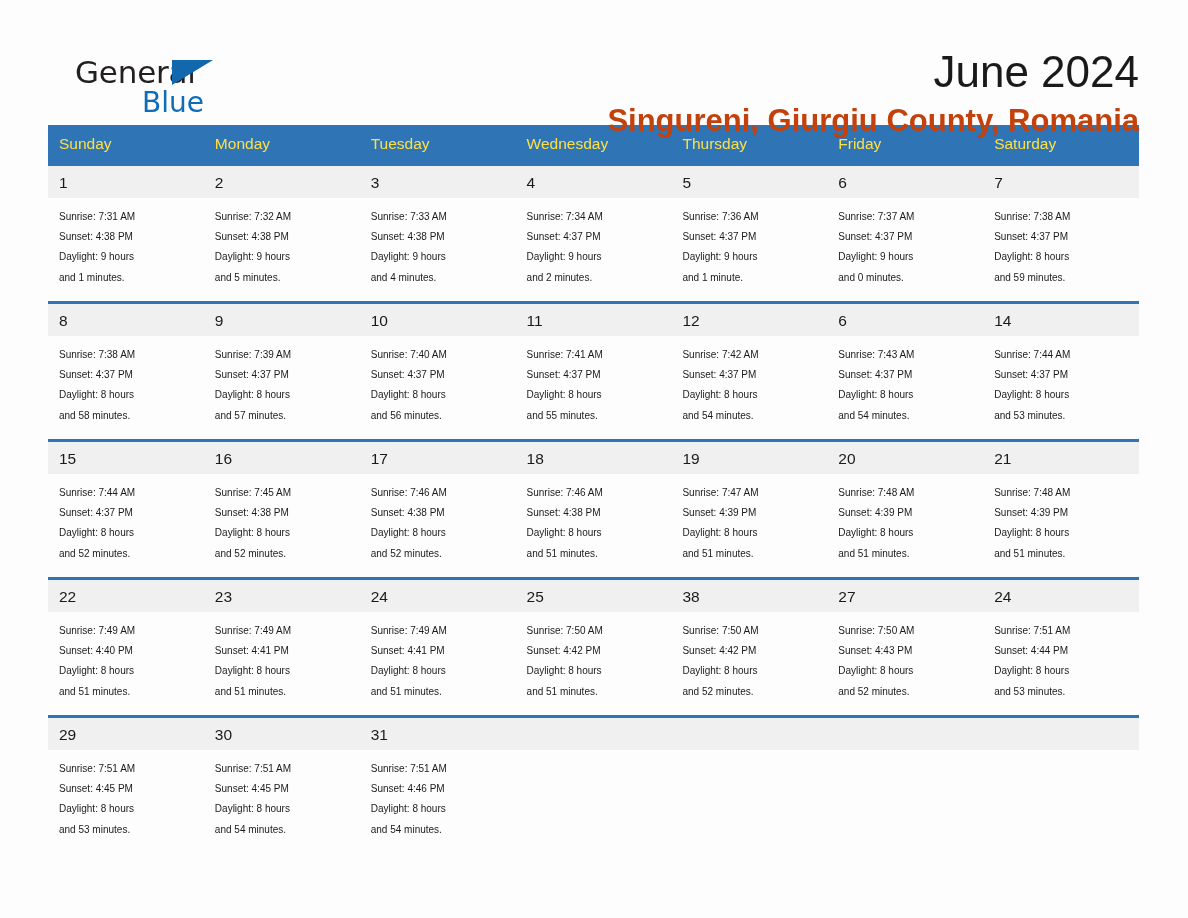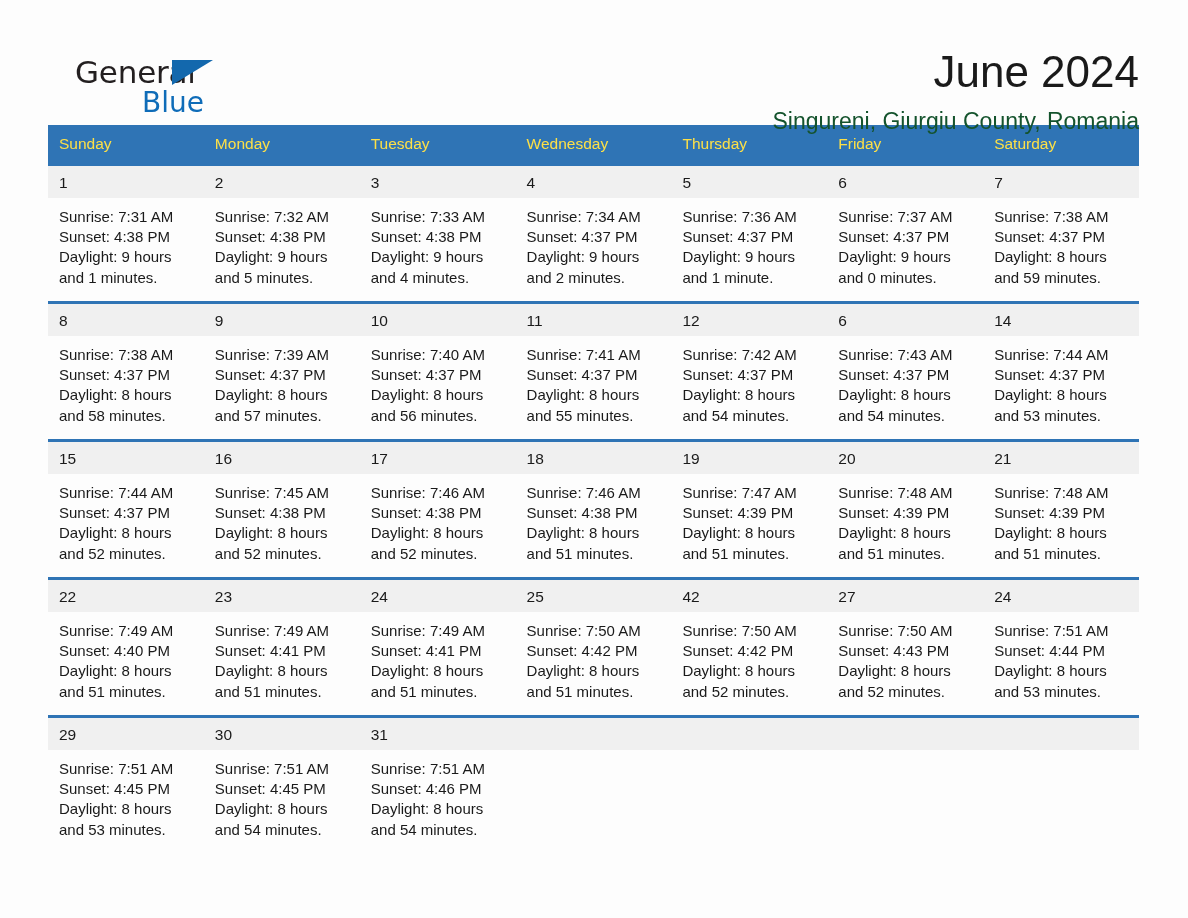--- a/index.html
+++ b/index.html
@@ -73,24 +73,24 @@
   .month-title {
     font-size: 44px;
     line-height: 52px;
     color: #1a1a1a;
     font-weight: 400;
     letter-spacing: 0px;
     white-space: nowrap;
   }
   .location {
     margin-top: 9px;
-    font-size: 23px;
+    font-size: 31px;
     line-height: 28px;
-    color: #14532d;
-    font-weight: 400;
+    color: #c2410c;
+    font-weight: 700;
     white-space: nowrap;
   }
 
   
   .calendar {
     margin: 13px 49px 0 48px;
     width: 1091px;
     border-collapse: collapse;
     table-layout: fixed;
   }
@@ -114,21 +114,21 @@
     font-size: 15.5px;
     line-height: 19px;
     color: #1a1a1a;
     padding: 7px 0 6px 11px;
     min-height: 32px;
     height: 32px;
   }
   .daynum.empty { color: transparent; }
   .cellbody {
     padding: 9px 6px 0 11px;
-    font-size: 15px;
+    font-size: 10px;
     line-height: 20.2px;
     color: #1a1a1a;
     height: 103px;
   }
   .cellbody div { white-space: nowrap; }
   .cellbody.empty { height: 103px; }
   .last-row .cellbody { height: 103px; }
 </style>
 </head>
 <body>
@@ -389,21 +389,21 @@
           <td>
             <div class="daynum">25</div>
             <div class="cellbody">
               <div>Sunrise: 7:50 AM</div>
               <div>Sunset: 4:42 PM</div>
               <div>Daylight: 8 hours</div>
               <div>and 51 minutes.</div>
             </div>
           </td>
           <td>
-            <div class="daynum">42</div>
+            <div class="daynum">38</div>
             <div class="cellbody">
               <div>Sunrise: 7:50 AM</div>
               <div>Sunset: 4:42 PM</div>
               <div>Daylight: 8 hours</div>
               <div>and 52 minutes.</div>
             </div>
           </td>
           <td>
             <div class="daynum">27</div>
             <div class="cellbody">

